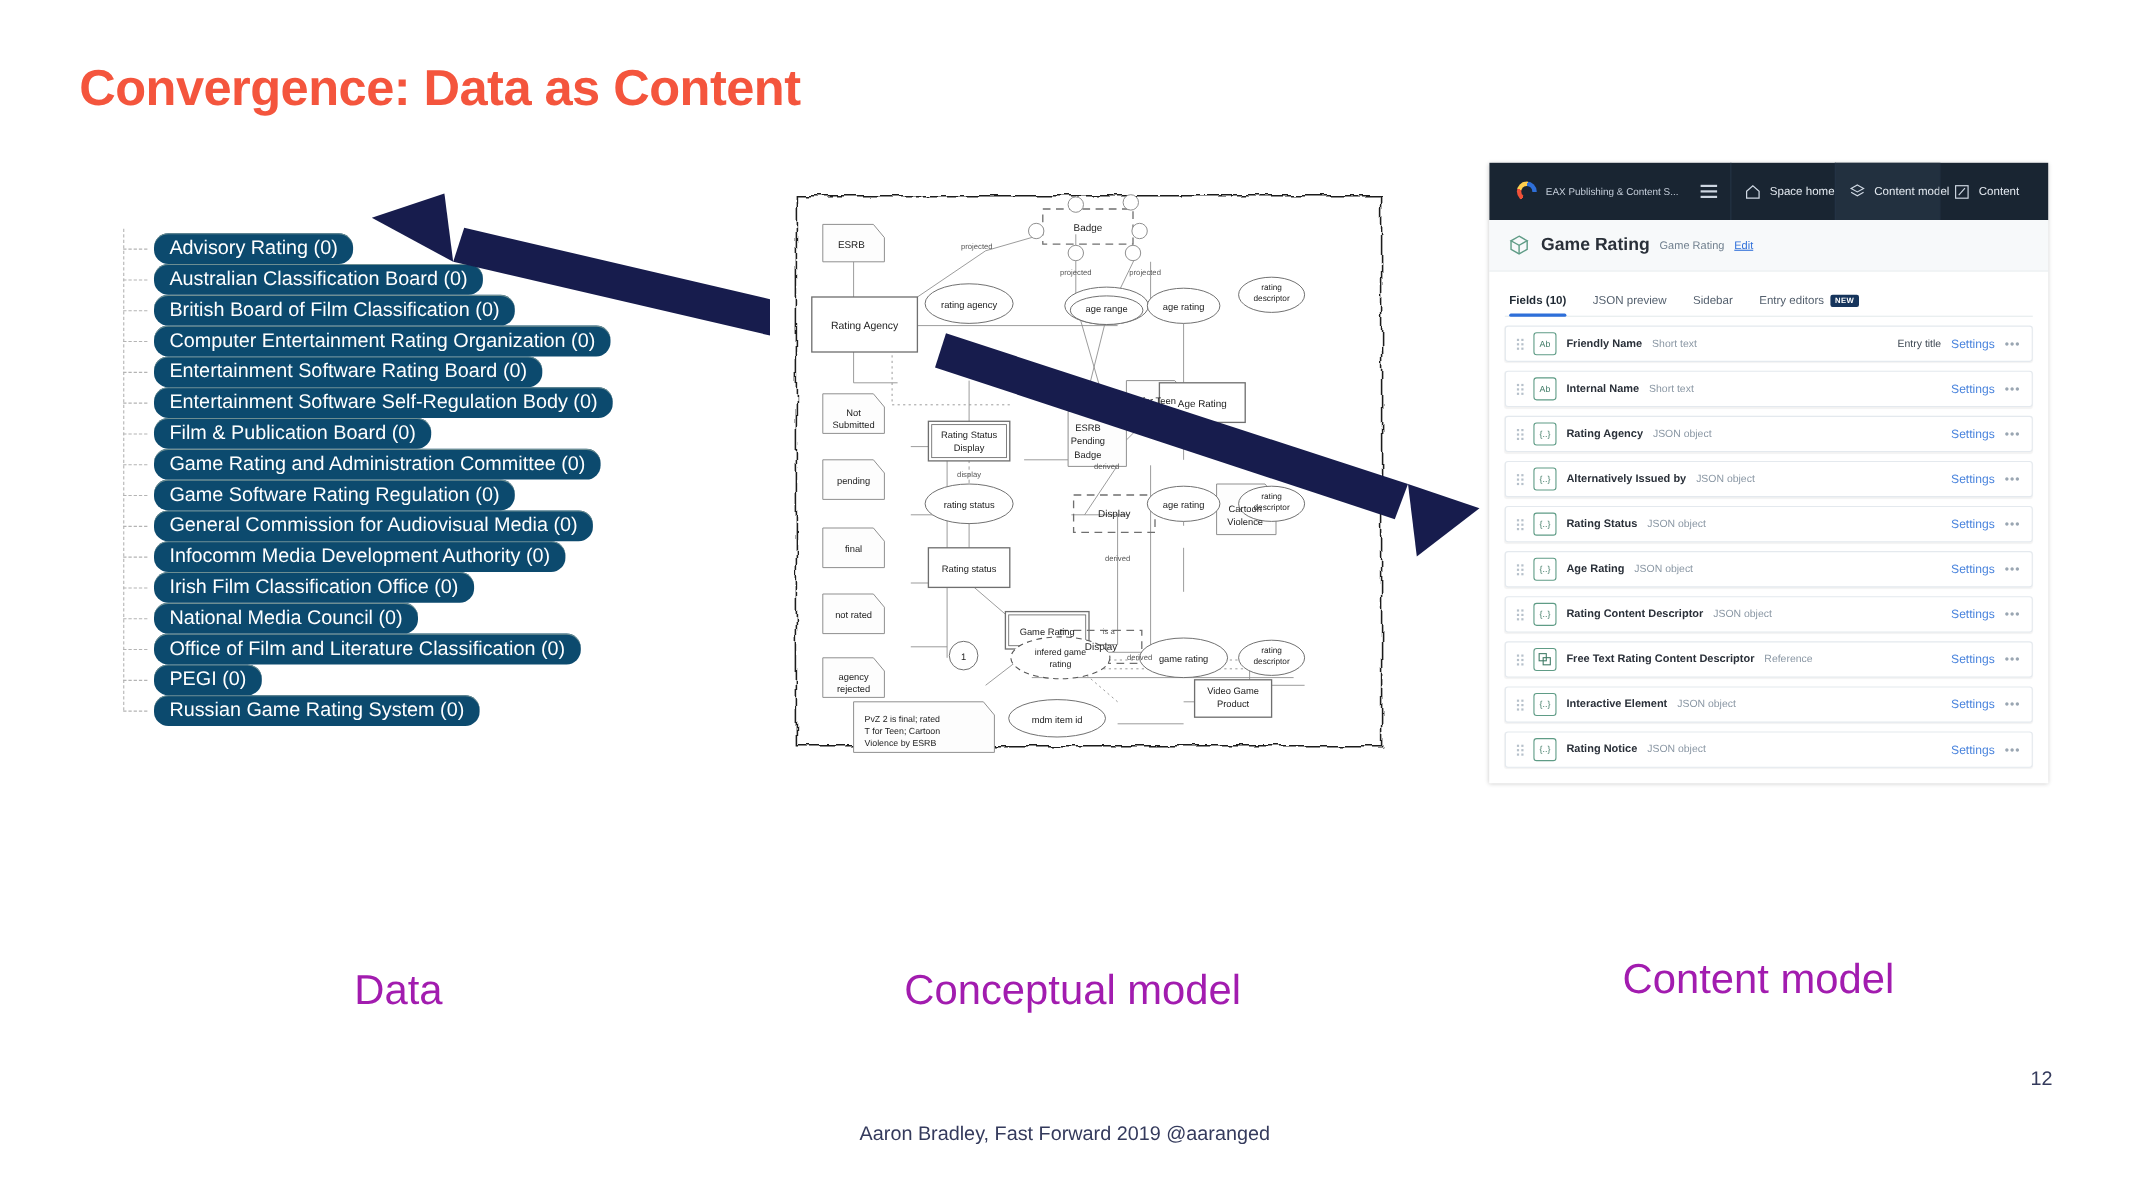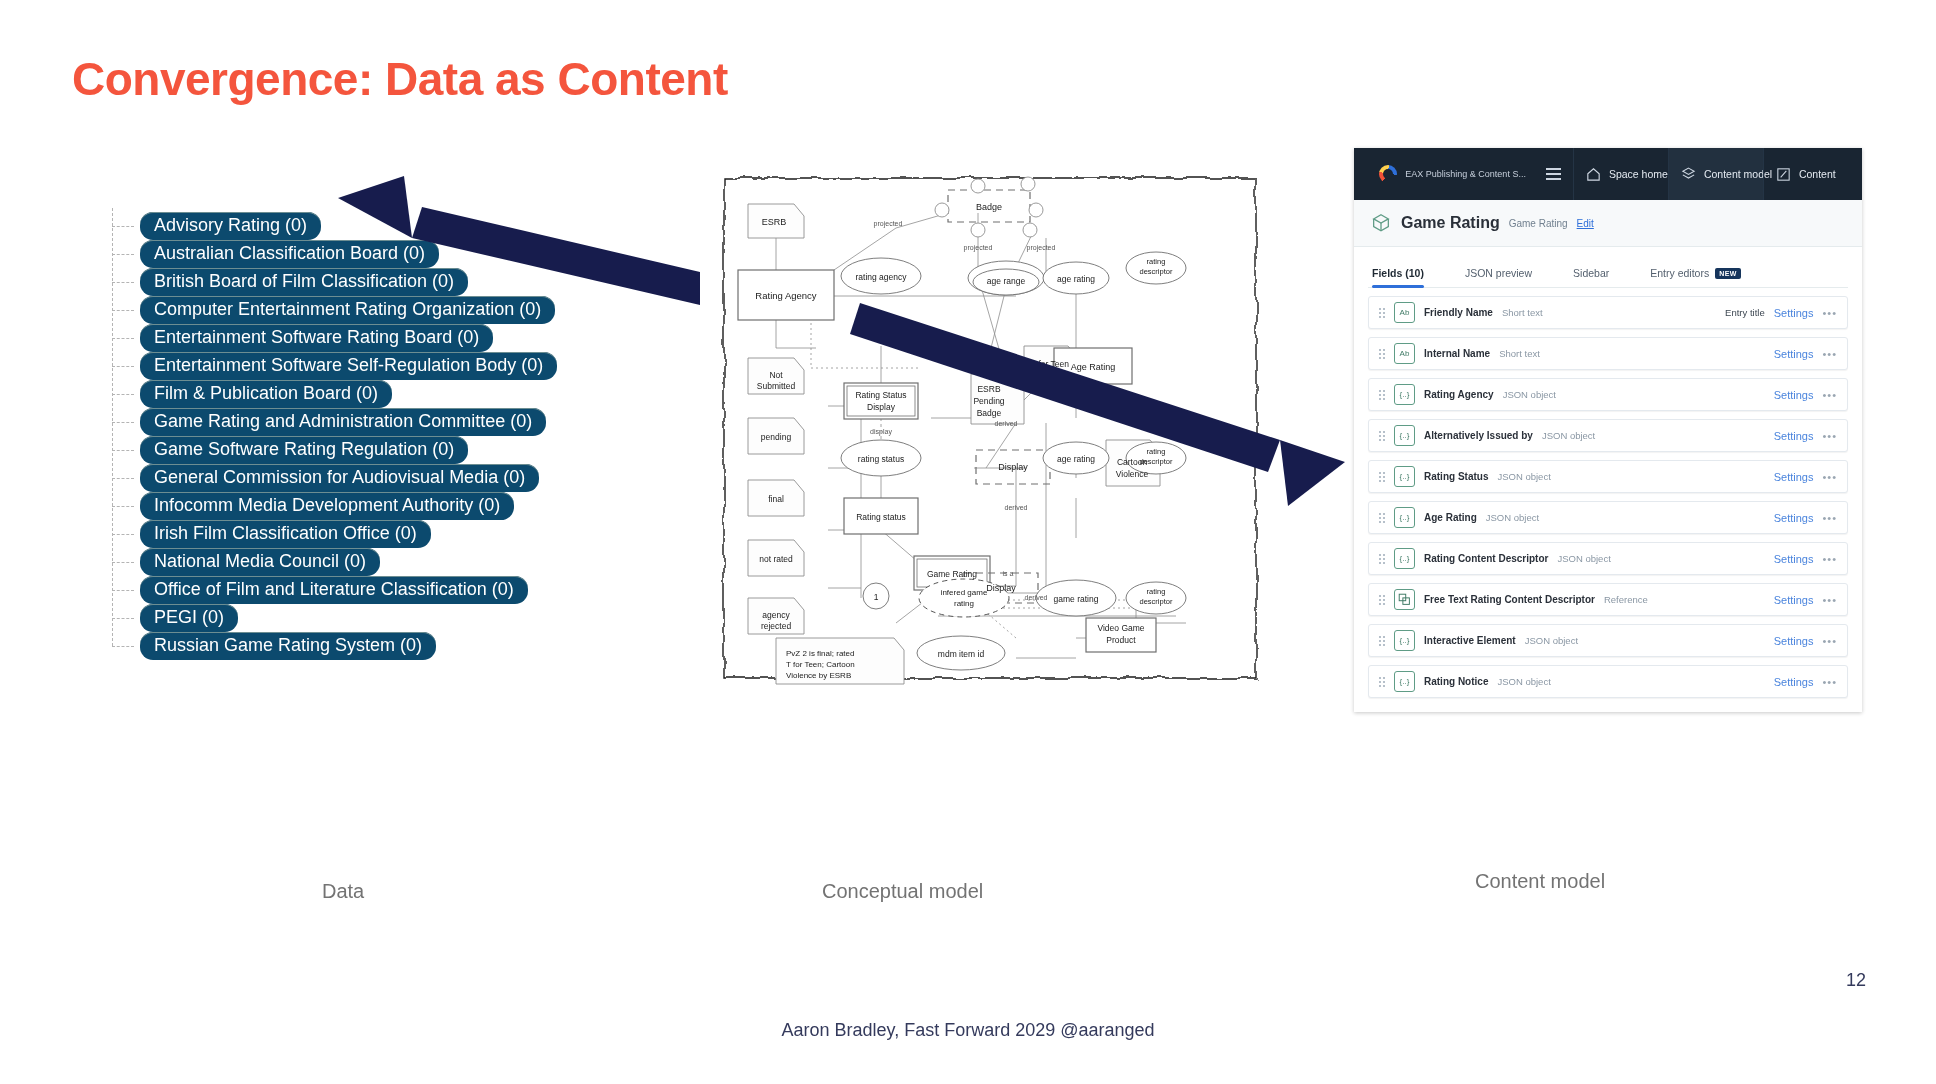--- a/index.html
+++ b/index.html
@@ -83,21 +83,21 @@
   .app-header{
     background:#f7f9fa;border-bottom:1px solid #e5ebed;height:46px;
     display:flex;align-items:center;gap:9px;padding:0 16px;
   }
   .ct-icon{width:22px;height:22px;flex:0 0 auto;}
   .ct-title{font-size:16px;font-weight:bold;color:#2a3039;}
   .ct-sub{font-size:10px;color:#71808f;}
   .ct-edit{font-size:10px;color:#2e6fd9;text-decoration:underline;}
 
   .app-body{background:#ffffff;padding:0 14px 14px 14px;}
-  .tabs{display:flex;align-items:flex-end;gap:41px;height:40px;border-bottom:1px solid #e5ebed;padding:0 4px;}
+  .tabs{display:flex;align-items:flex-end;gap:24px;height:40px;border-bottom:1px solid #e5ebed;padding:0 4px;}
   .tab{font-size:10.5px;color:#54606e;padding-bottom:8px;position:relative;display:flex;align-items:center;gap:6px;}
   .tab.active{color:#1f2933;font-weight:bold;}
   .tab.active:after{content:"";position:absolute;left:0;right:0;bottom:-1px;height:3px;background:#2e6fd9;border-radius:2px;}
   .badge-new{
     background:#16355c;color:#fff;font-size:7px;font-weight:bold;letter-spacing:.4px;
     padding:2px 4px;border-radius:2px;
   }
 
   .field-row{
     display:flex;align-items:center;height:31px;margin-top:8px;
@@ -115,21 +115,21 @@
   .fkind{font-size:9.5px;color:#8a97a4;white-space:nowrap;}
   .spacer{flex:1 1 auto;}
   .fentry{font-size:9.5px;color:#3d4752;white-space:nowrap;}
   .fsettings{font-size:11px;color:#4a84dd;white-space:nowrap;}
   .fmore{font-size:11px;color:#9aa6b2;letter-spacing:1px;}
 
   
   .arrows{position:absolute;inset:0;pointer-events:none;}
 
   
-  .caption{position:absolute;font-size:20px;color:#737373;white-space:nowrap;}
+  .caption{position:absolute;font-size:38px;color:#a21caf;white-space:nowrap;}
   .cap-data{left:322px;top:880px;}
   .cap-conceptual{left:822px;top:880px;}
   .cap-content{left:1475px;top:870px;}
   .footer{
     position:absolute;left:0;right:0;top:1020px;text-align:center;
     font-size:18px;color:#343a5c;
   }
   .pageno{position:absolute;right:70px;top:970px;font-size:18px;color:#343a5c;}
 </style>
 </head>
@@ -608,15 +608,15 @@
       <path d="M412,238 L338,198 L404,176 Z"></path>
       <path d="M860,303 L1280,440 L1268,472 L850,334 Z"></path>
       <path d="M1280,440 L1345,462 L1288,506 Z"></path>
     </g>
   </svg>
 
   <div class="caption cap-data">Data</div>
   <div class="caption cap-conceptual">Conceptual model</div>
   <div class="caption cap-content">Content model</div>
 
-  <div class="footer">Aaron Bradley, Fast Forward 2029 @aaranged</div>
+  <div class="footer">Aaron Bradley, Fast Forward 2019 @aaranged</div>
   <div class="pageno">12</div>
 </div>
 
 </body></html>

